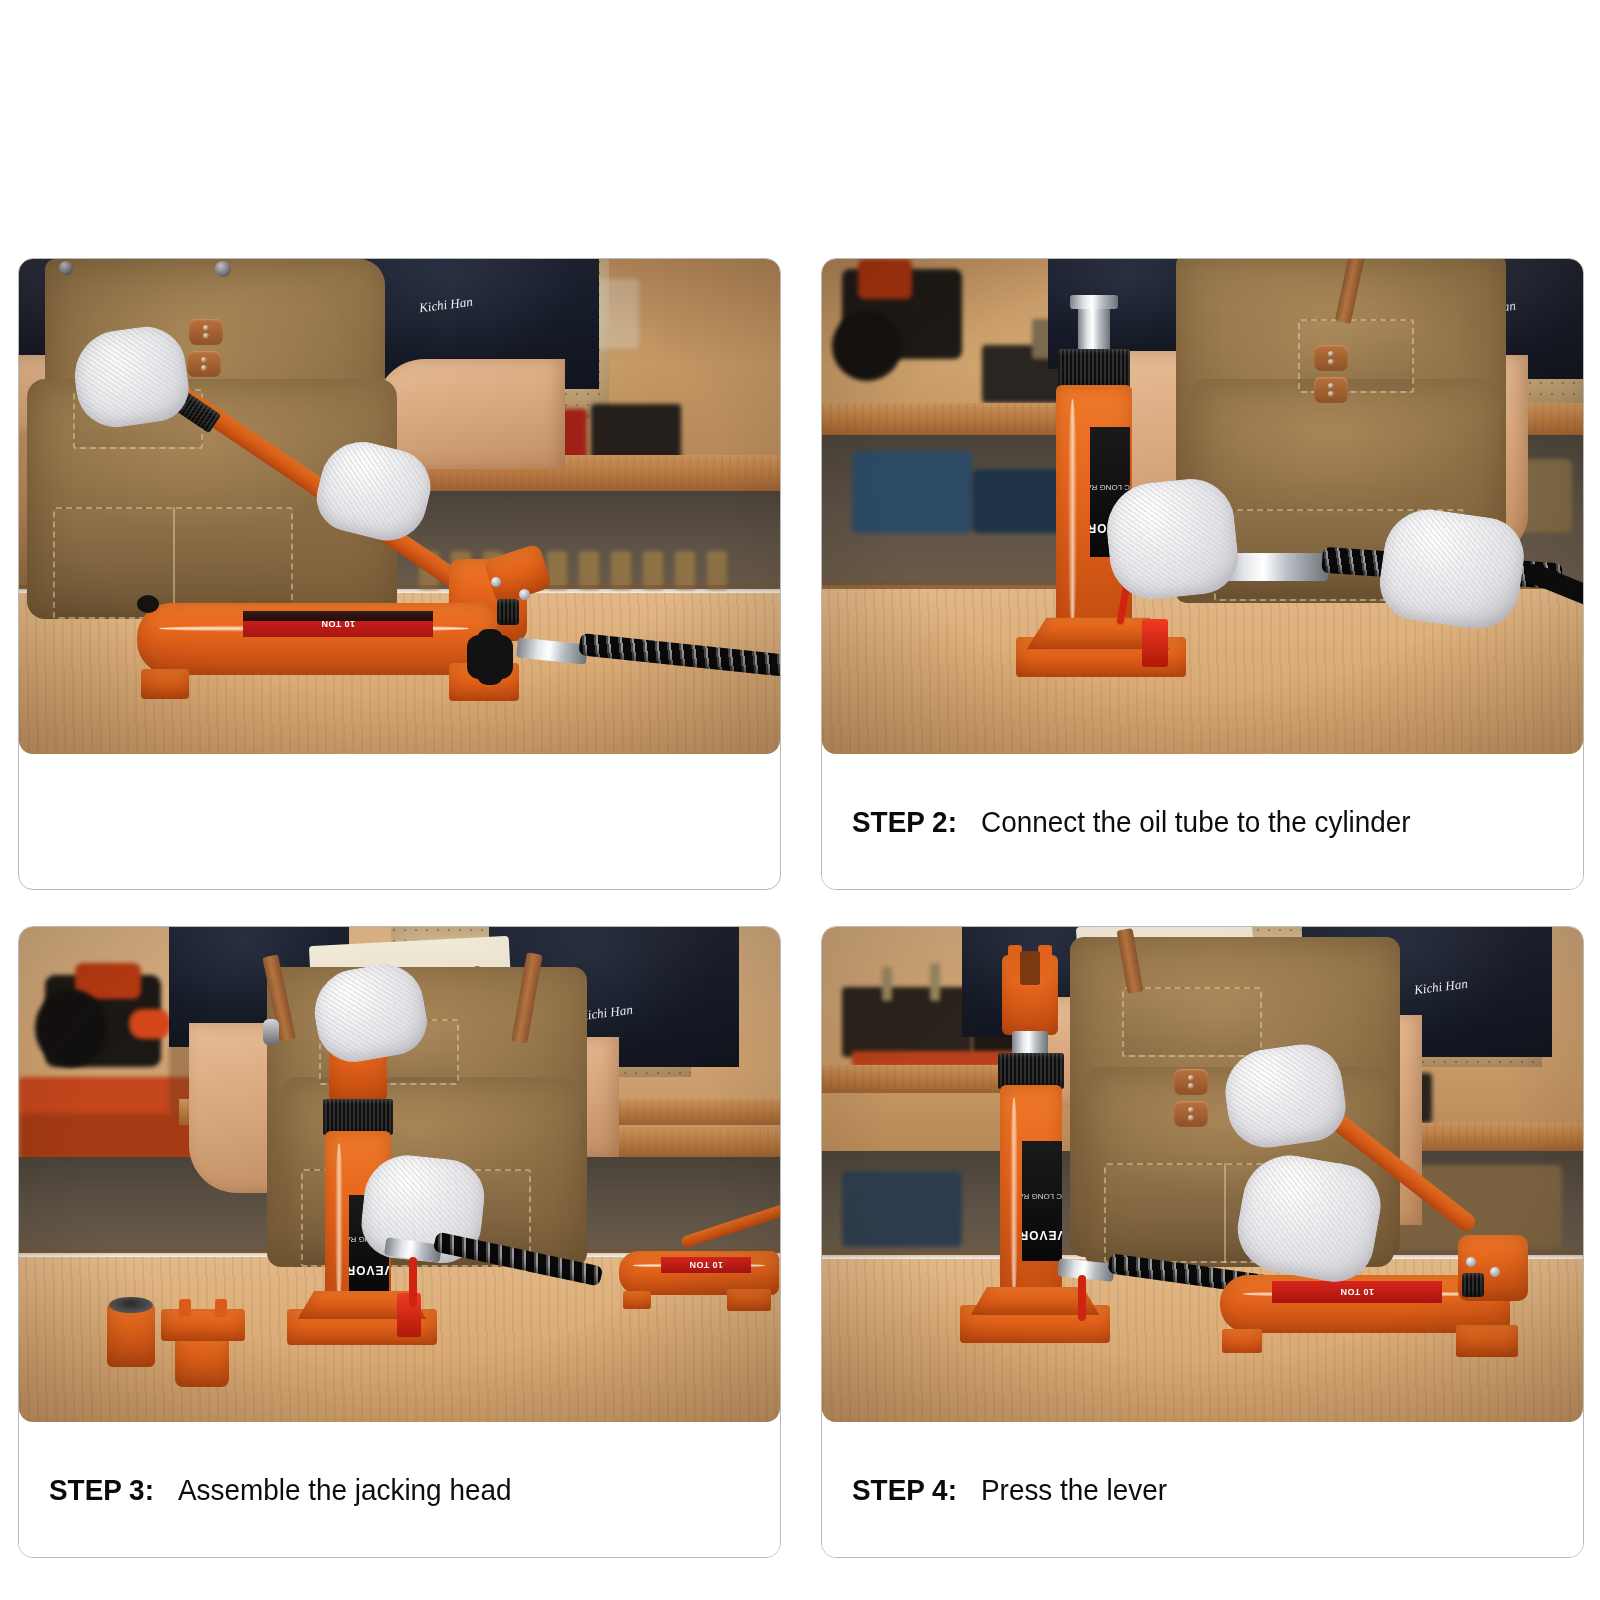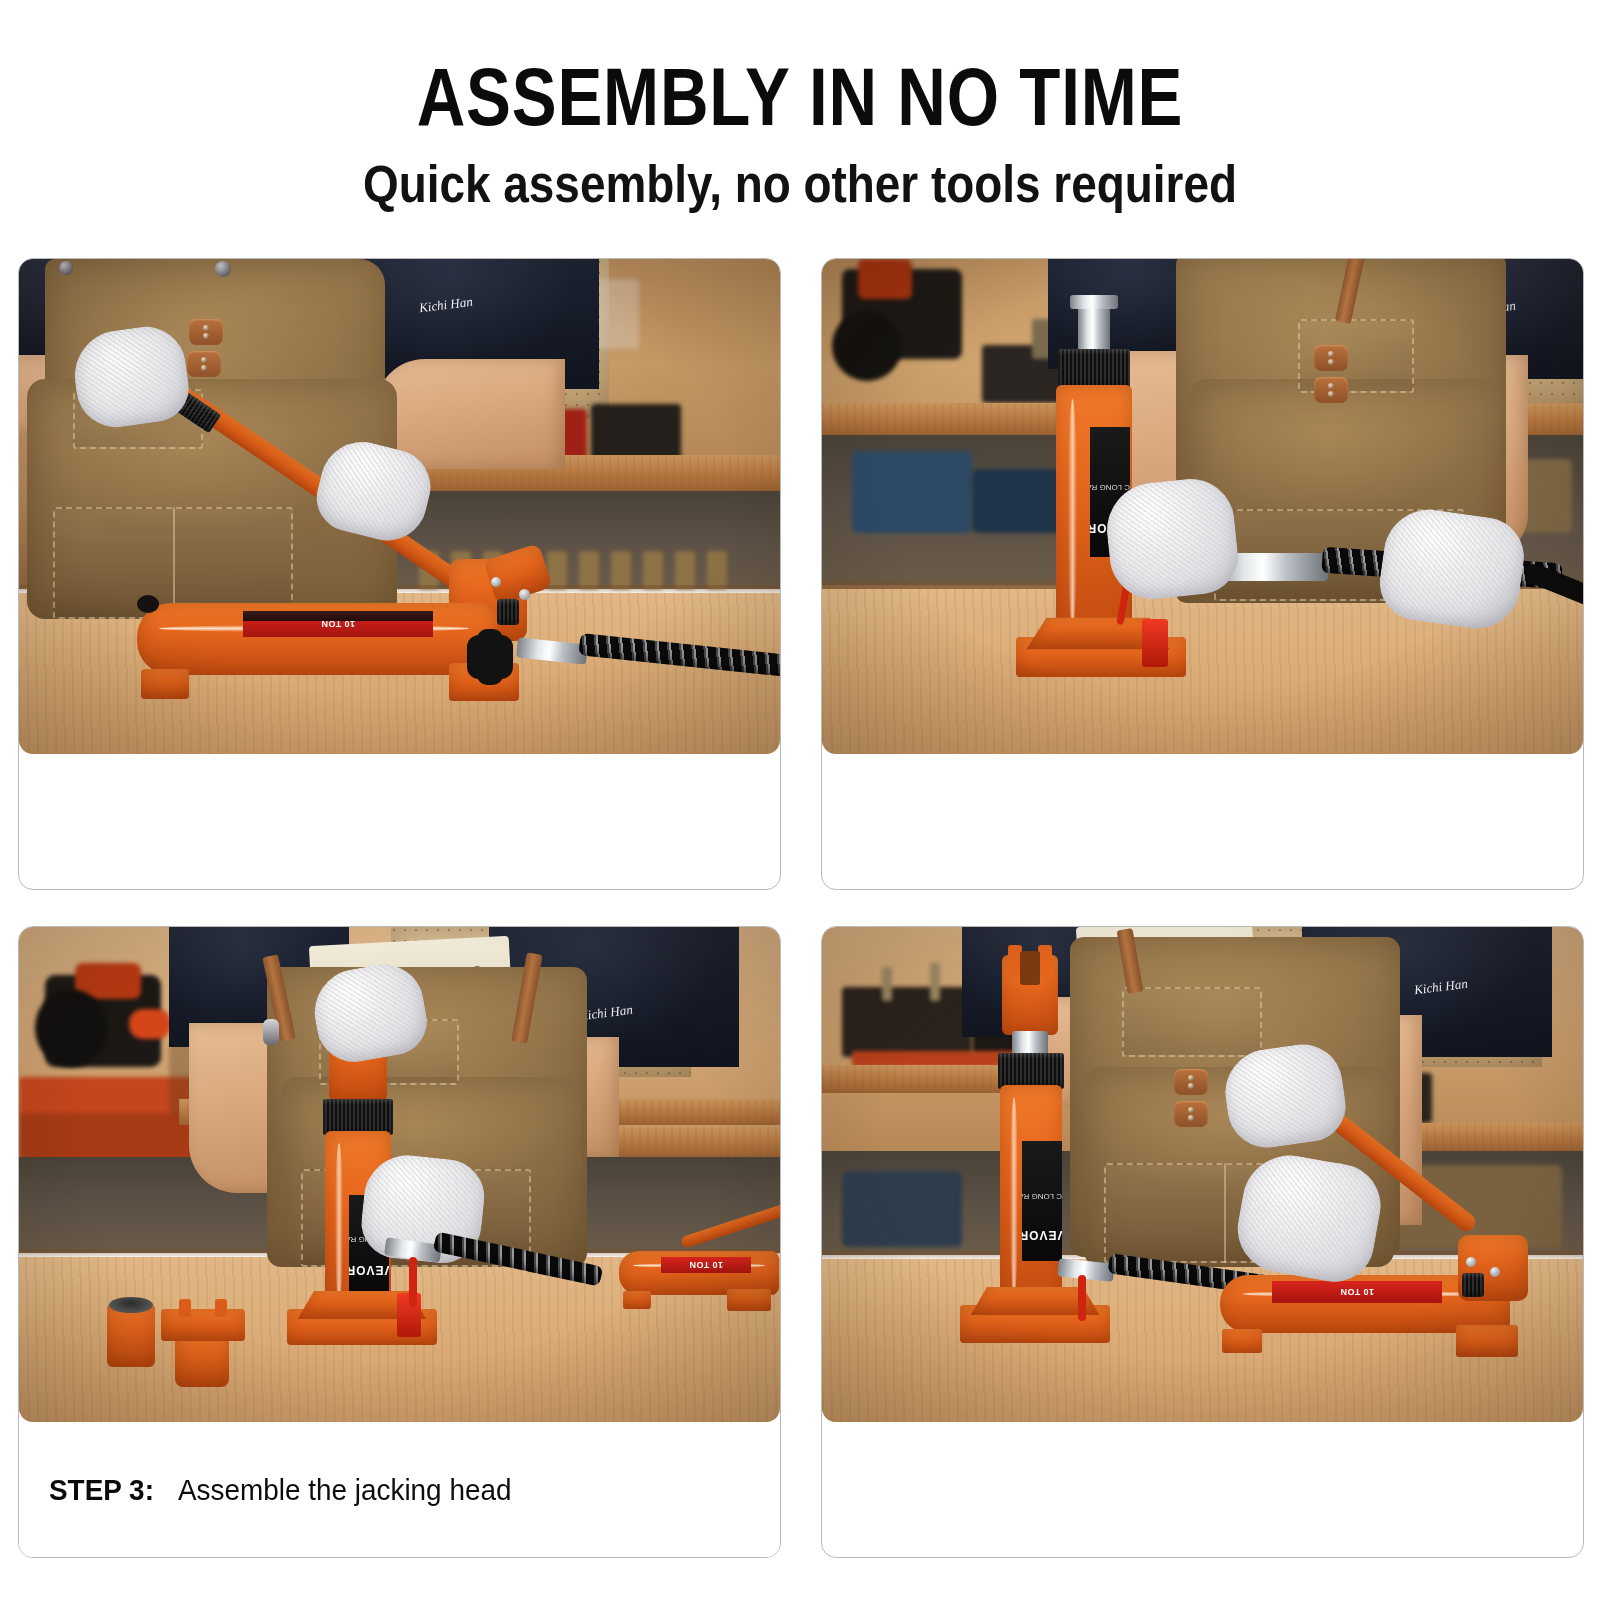--- a/index.html
+++ b/index.html
@@ -298,24 +298,20 @@
     position: absolute; inset: 0;
     background: radial-gradient(ellipse 82% 82% at 50% 45%, rgba(0,0,0,0) 52%, rgba(30,16,4,0.30) 100%);
     pointer-events: none;
   }
 </style>
 </head>
 <body>
 
 <div class="page">
 
-  <div class="header">
-    <div class="main-title">ASSEMBLY IN NO TIME</div>
-    <div class="sub-title">Quick assembly, no other tools required</div>
-  </div>
 
   <div class="grid">
 
     <div class="card">
       <div class="photo">
         <div class="scene">
           <div class="wall" style="height:330px"></div>
           <div class="pegboard" style="left:170px; top:0; width:420px; height:160px;"></div>
 
           <div class="blob soft" style="left:250px;top:22px;width:96px;height:16px;background:#8c2f1a;transform:rotate(-6deg)"></div>
@@ -459,20 +455,24 @@
           <div class="chrome" style="left:304px;top:296px;width:86px;height:26px;border-radius:4px;"></div>
           <div class="chrome" style="left:386px;top:294px;width:120px;height:28px;border-radius:4px;"></div>
           <div class="hose" style="left:500px;top:296px;width:240px;height:26px;transform:rotate(4deg)"></div>
           <div class="blob" style="left:700px;top:318px;width:90px;height:20px;background:#0c0c0c;border-radius:10px;transform:rotate(22deg)"></div>
 
           <div class="glove" style="left:286px;top:222px;width:128px;height:116px;border-radius:48px 44px 38px 44px;transform:rotate(-6deg)"></div>
           <div class="glove" style="left:560px;top:254px;width:140px;height:112px;border-radius:46px 40px 44px 38px;transform:rotate(8deg)"></div>
 
           <div class="vignette"></div>
         </div>
+      </div>
+      <div class="caption">
+        <span class="step-label">STEP 2:</span>
+        <span class="step-text">Connect the oil tube to the cylinder</span>
       </div>
     </div>
 
     <div class="card">
       <div class="photo">
         <div class="scene">
           <div class="wall" style="height:300px;background:linear-gradient(180deg,#d8b184 0%,#cfa271 45%,#b3824f 100%);"></div>
 
           <div class="blob soft" style="left:26px;top:48px;width:116px;height:92px;background:#1b1815;border-radius:10px"></div>
           <div class="blob soft" style="left:56px;top:36px;width:66px;height:36px;background:#b93a12;border-radius:8px"></div>
@@ -655,16 +655,20 @@
 
           <div class="orange-body" style="left:470px;top:150px;width:230px;height:18px;transform:rotate(38deg);transform-origin:left center;border-radius:9px;"></div>
           <div class="knurl" style="left:452px;top:146px;width:60px;height:22px;transform:rotate(38deg);transform-origin:left center;"></div>
 
           <div class="glove" style="left:418px;top:232px;width:138px;height:118px;border-radius:48px 42px 40px 44px;transform:rotate(10deg)"></div>
           <div class="glove" style="left:404px;top:120px;width:118px;height:98px;border-radius:44px 40px 36px 40px;transform:rotate(-8deg)"></div>
 
           <div class="vignette"></div>
         </div>
       </div>
+      <div class="caption">
+        <span class="step-label">STEP 4:</span>
+        <span class="step-text">Press the lever</span>
+      </div>
     </div>
 
   </div>
 </div>
 
 </body></html>

